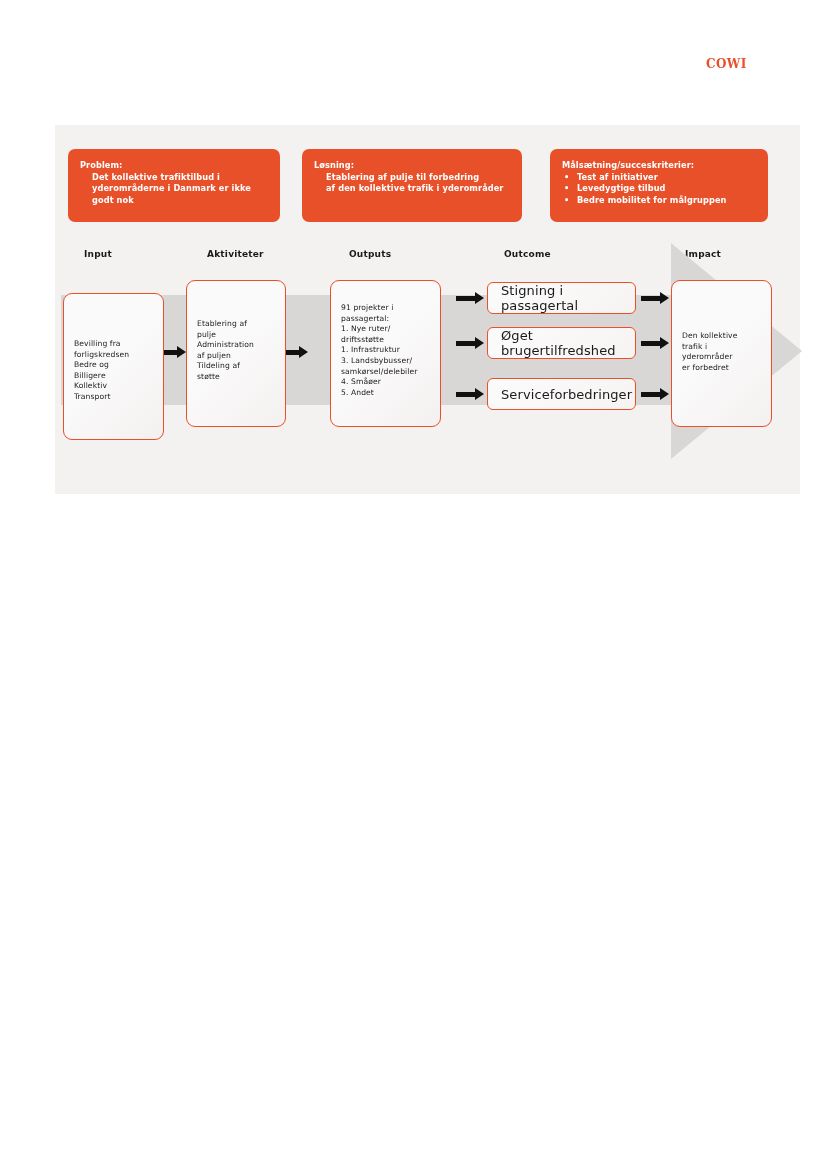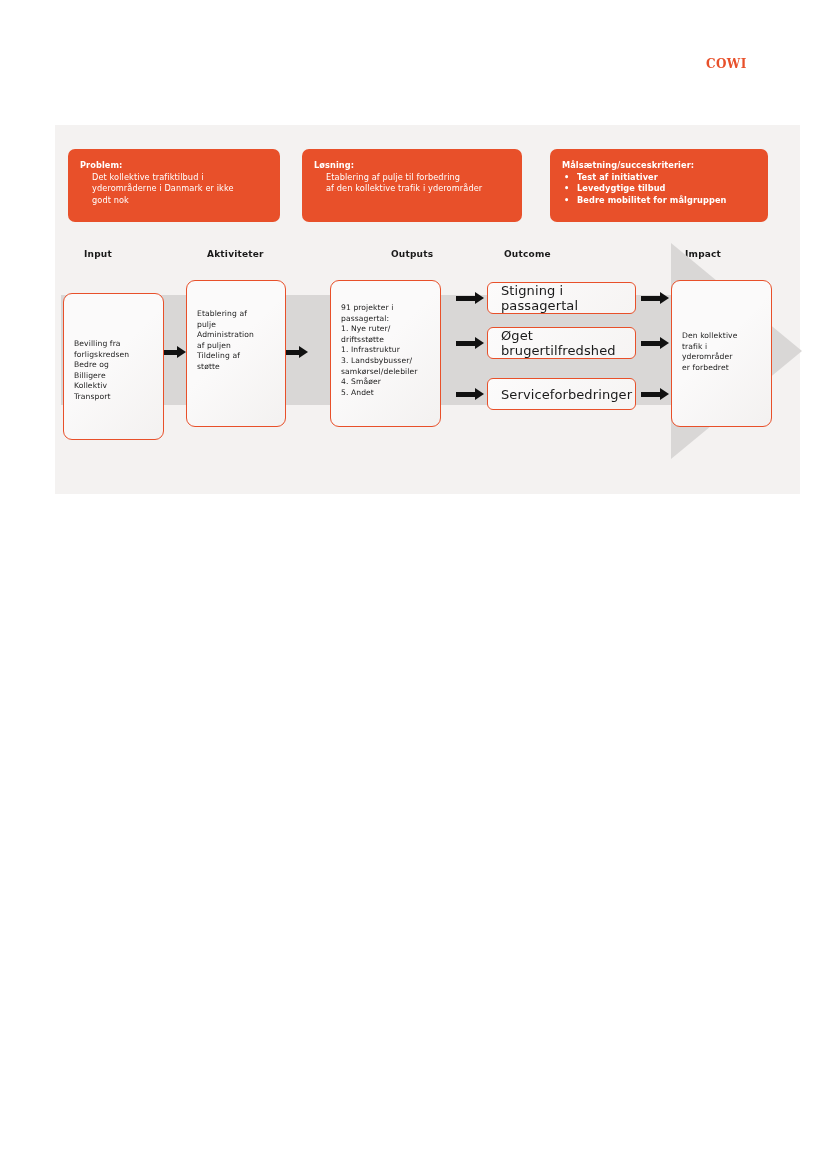--- a/index.html
+++ b/index.html
@@ -58,21 +58,21 @@
     line-height: 11.6px;
     font-weight: bold;
     letter-spacing: 0.1px;
   }
   .stmt-title {
     display: block;
     font-weight: bold;
   }
   .stmt-line {
     display: block;
-    font-weight: normal;
+    font-weight: bold;
     padding-left: 12px;
   }
   #stmt-problem  { left: 13px;  top: 24px; width: 212px; height: 73px; }
   #stmt-solution { left: 247px; top: 24px; width: 220px; height: 73px; }
   #stmt-goals    { left: 495px; top: 24px; width: 218px; height: 73px; }
 
   .bullet-row {
     display: block;
     position: relative;
     padding-left: 15px;
@@ -88,21 +88,21 @@
   .col-header {
     position: absolute;
     font-size: 9px;
     font-weight: bold;
     color: #1a1a1a;
     letter-spacing: 0.2px;
     white-space: nowrap;
   }
   #hdr-input       { left: 29px;  top: 124px; }
   #hdr-aktiviteter { left: 152px; top: 124px; }
-  #hdr-outputs     { left: 294px; top: 124px; margin-left: 42px; }
+  #hdr-outputs     { left: 294px; top: 124px; }
   #hdr-outcome     { left: 449px; top: 124px; }
   #hdr-impact      { left: 630px; top: 124px; }
 
   
   #gray-band {
     position: absolute;
     left: 6px;
     top: 170px;
     width: 610px;
     height: 110px;
@@ -137,21 +137,21 @@
   .node-inner {
     position: absolute;
     left: 0;
     right: 0;
     padding: 0 10px;
   }
 
   #node-input      { left: 8px;   top: 155px; width: 101px; height: 147px; margin-top: 13px; }
   #node-input .node-inner      { top: 45px; }
   #node-aktivitet  { left: 131px; top: 155px; width: 100px; height: 147px; }
-  #node-aktivitet .node-inner  { top: 28px; }
+  #node-aktivitet .node-inner  { top: 38px; }
   #node-outputs    { left: 275px; top: 155px; width: 111px; height: 147px; }
   #node-outputs .node-inner    { top: 22px; }
   #node-impact     { left: 616px; top: 155px; width: 101px; height: 147px; }
   #node-impact .node-inner     { top: 50px; }
 
   .outcome-box {
     position: absolute;
     left: 432px;
     width: 149px;
     height: 32px;

